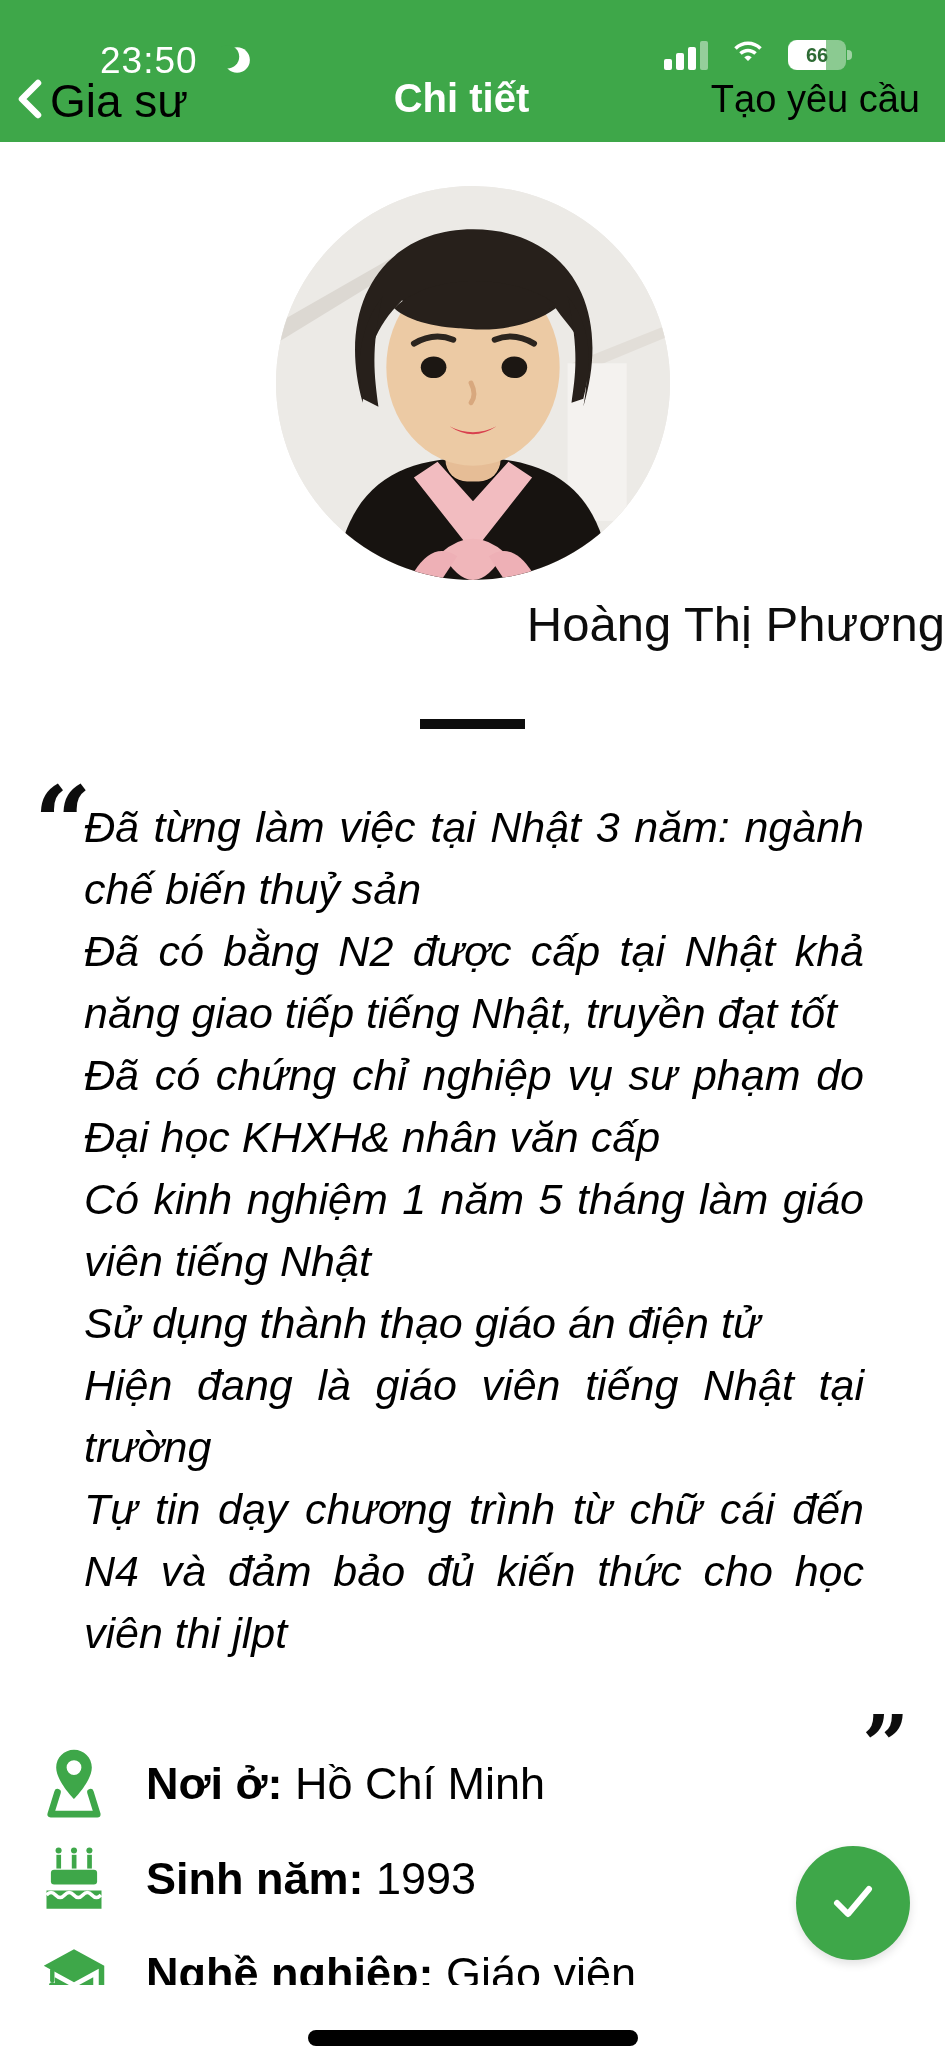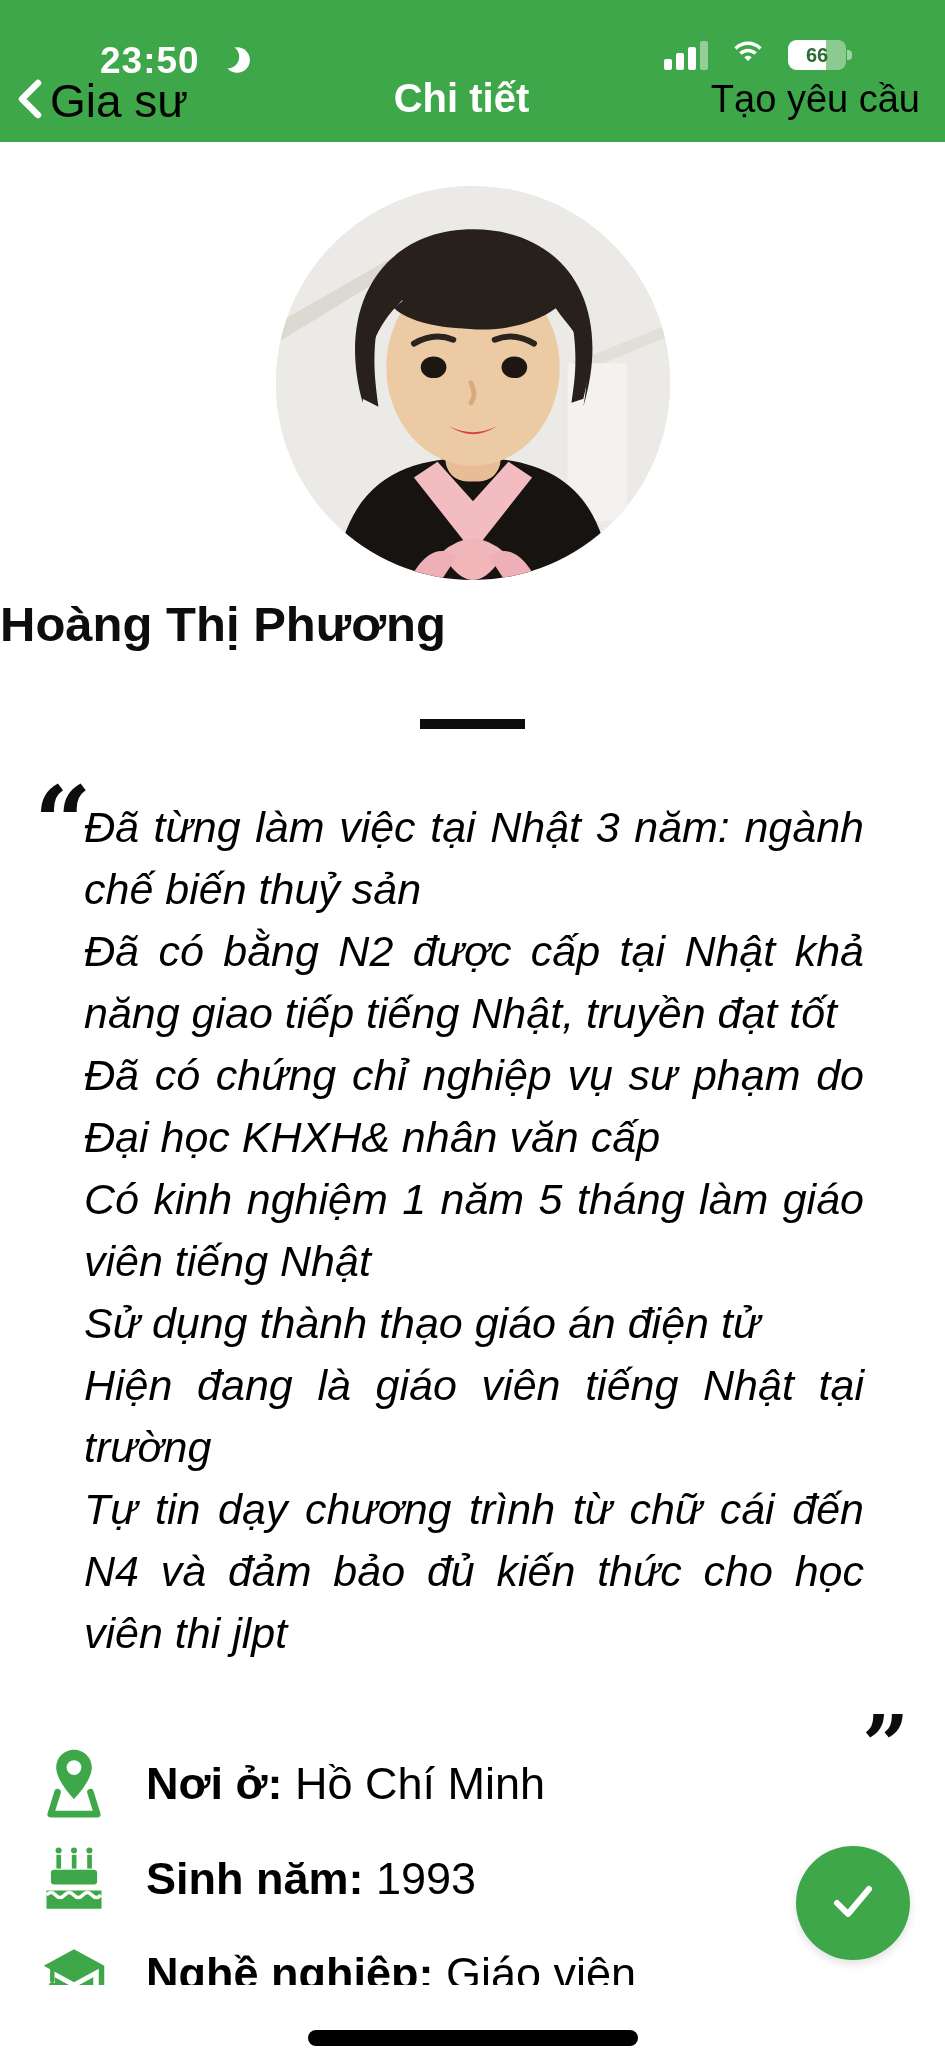--- a/index.html
+++ b/index.html
@@ -2,39 +2,39 @@
 <html><head>
 <meta charset="utf-8">
 <style>
   html,body{margin:0;padding:0;background:#fff;}
   .screen{
     position:relative;width:945px;height:2048px;overflow:hidden;background:#fff;
     font-family:"Liberation Sans","DejaVu Sans",sans-serif;color:#000;
   }
   
   .header{position:absolute;left:0;top:0;width:945px;height:142px;background:#3EA749;}
-  .status-time{position:absolute;left:100px;top:40px;font-size:37px;font-weight:700;color:#fff;letter-spacing:1px;}
+  .status-time{position:absolute;left:100px;top:40px;font-size:37px;font-weight:400;color:#fff;letter-spacing:1px;}
   .moon{position:absolute;left:220px;top:44px;}
   .status-icons{position:absolute;left:664px;top:38px;display:flex;align-items:flex-end;gap:24px;height:32px;}
   .signal{display:flex;align-items:flex-end;gap:4px;height:30px;}
   .signal .bar{width:8px;background:#fff;border-radius:2px;}
   .signal .b1{height:11px;} .signal .b2{height:17px;} .signal .b3{height:23px;}
   .signal .b4{height:29px;background:rgba(255,255,255,0.45);}
   .battery{position:relative;width:58px;height:30px;border-radius:8px;background:rgba(255,255,255,0.4);display:flex;align-items:center;}
   .battery .fill{position:absolute;left:0;top:0;height:100%;width:66%;background:#fff;border-radius:9px 0 0 9px;}
   .battery .pct{position:relative;width:100%;text-align:center;font-size:20px;font-weight:700;color:#2E6B35;}
   .battery .cap{position:absolute;right:-6px;top:10px;width:5px;height:10px;border-radius:0 4px 4px 0;background:rgba(255,255,255,0.5);}
   .nav-back{position:absolute;left:16px;top:74px;display:flex;align-items:center;gap:8px;cursor:pointer;}
   .nav-back .label{font-size:46px;color:#000000;}
   .nav-title{position:absolute;left:0;top:76px;width:923px;text-align:center;font-size:40px;font-weight:700;color:#fff;}
   .nav-action{position:absolute;right:25px;top:78px;font-size:38px;color:#000000;cursor:pointer;}
   
   .avatar{position:absolute;left:276px;top:186px;width:394px;height:394px;border-radius:50%;overflow:hidden;background:#ece9e5;}
   
-  .name{position:absolute;left:0;top:596px;width:945px;text-align:left;font-size:49px;font-weight:700;color:#0d0d0d;}
+  .name{position:absolute;left:0;top:596px;width:945px;text-align:right;font-size:49px;font-weight:400;color:#0d0d0d;}
   .divider{position:absolute;left:420px;top:719px;width:105px;height:10px;background:#0d0d0d;}
   
   .quote{position:absolute;font-family:"DejaVu Serif","Liberation Serif",serif;font-weight:bold;color:#0d0d0d;line-height:0;}
   .quote-open{left:34px;top:822px;font-size:100px;}
   .quote-close{left:862px;top:1745px;font-size:82px;}
   .about{position:absolute;left:84px;top:796px;width:780px;font-size:43px;line-height:62px;color:#000;}
   .about div{text-align:justify;font-style:italic;}
   
   .rows{position:absolute;left:40px;top:1744px;width:760px;height:241px;overflow:hidden;}
   .row{display:flex;align-items:center;gap:38px;height:80px;margin-bottom:15px;}

